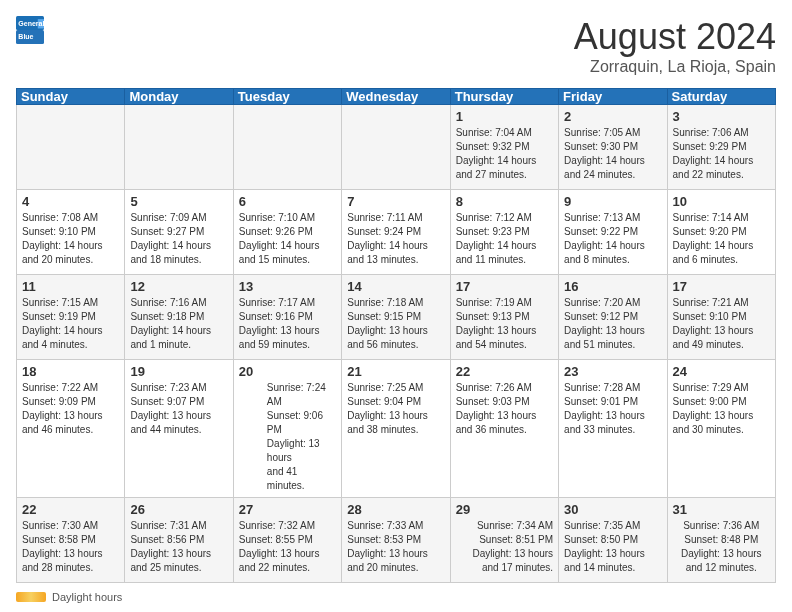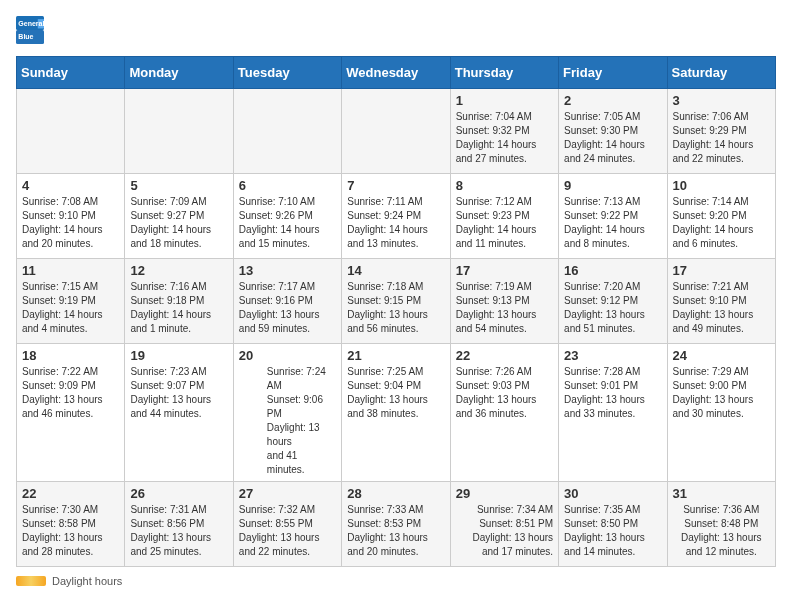--- a/index.html
+++ b/index.html
@@ -40,21 +40,21 @@
     table {
       width: 100%;
       border-collapse: collapse;
       table-layout: fixed;
     }
     thead tr th {
       background-color: #2472b8;
       color: #fff;
       font-size: 13px;
       font-weight: bold;
-      padding: 8px 4px;
+      padding: 0 4px;
       text-align: left;
       border: 1px solid #1a5fa0;
     }
     tbody tr td {
       vertical-align: top;
       border: 1px solid #ccc;
       padding: 4px 5px;
       font-size: 10.5px;
       color: #333;
       min-height: 80px;
@@ -103,20 +103,22 @@
   <div class="logo">
     <svg class="logo-icon" viewBox="0 0 36 36">
       <rect x="0" y="0" width="36" height="18" fill="#1a6fb5" rx="2"></rect>
       <rect x="0" y="18" width="36" height="18" fill="#2472b8" rx="2"></rect>
       <polygon points="28,4 36,4 36,16 28,16" fill="#5aaaee"></polygon>
       <text x="3" y="13" font-size="9" fill="white" font-family="Arial" font-weight="bold">General</text>
       <text x="3" y="30" font-size="9" fill="white" font-family="Arial" font-weight="bold">Blue</text>
     </svg>
   </div>
   <div class="title-block">
+    <div class="month-title">August 2024</div>
+    <div class="location">Zorraquin, La Rioja, Spain</div>
   </div>
 </div>
 
 <table>
   <thead>
     <tr id="header-row">
         <th>Sunday</th>
         <th>Monday</th>
         <th>Tuesday</th>
         <th>Wednesday</th>

